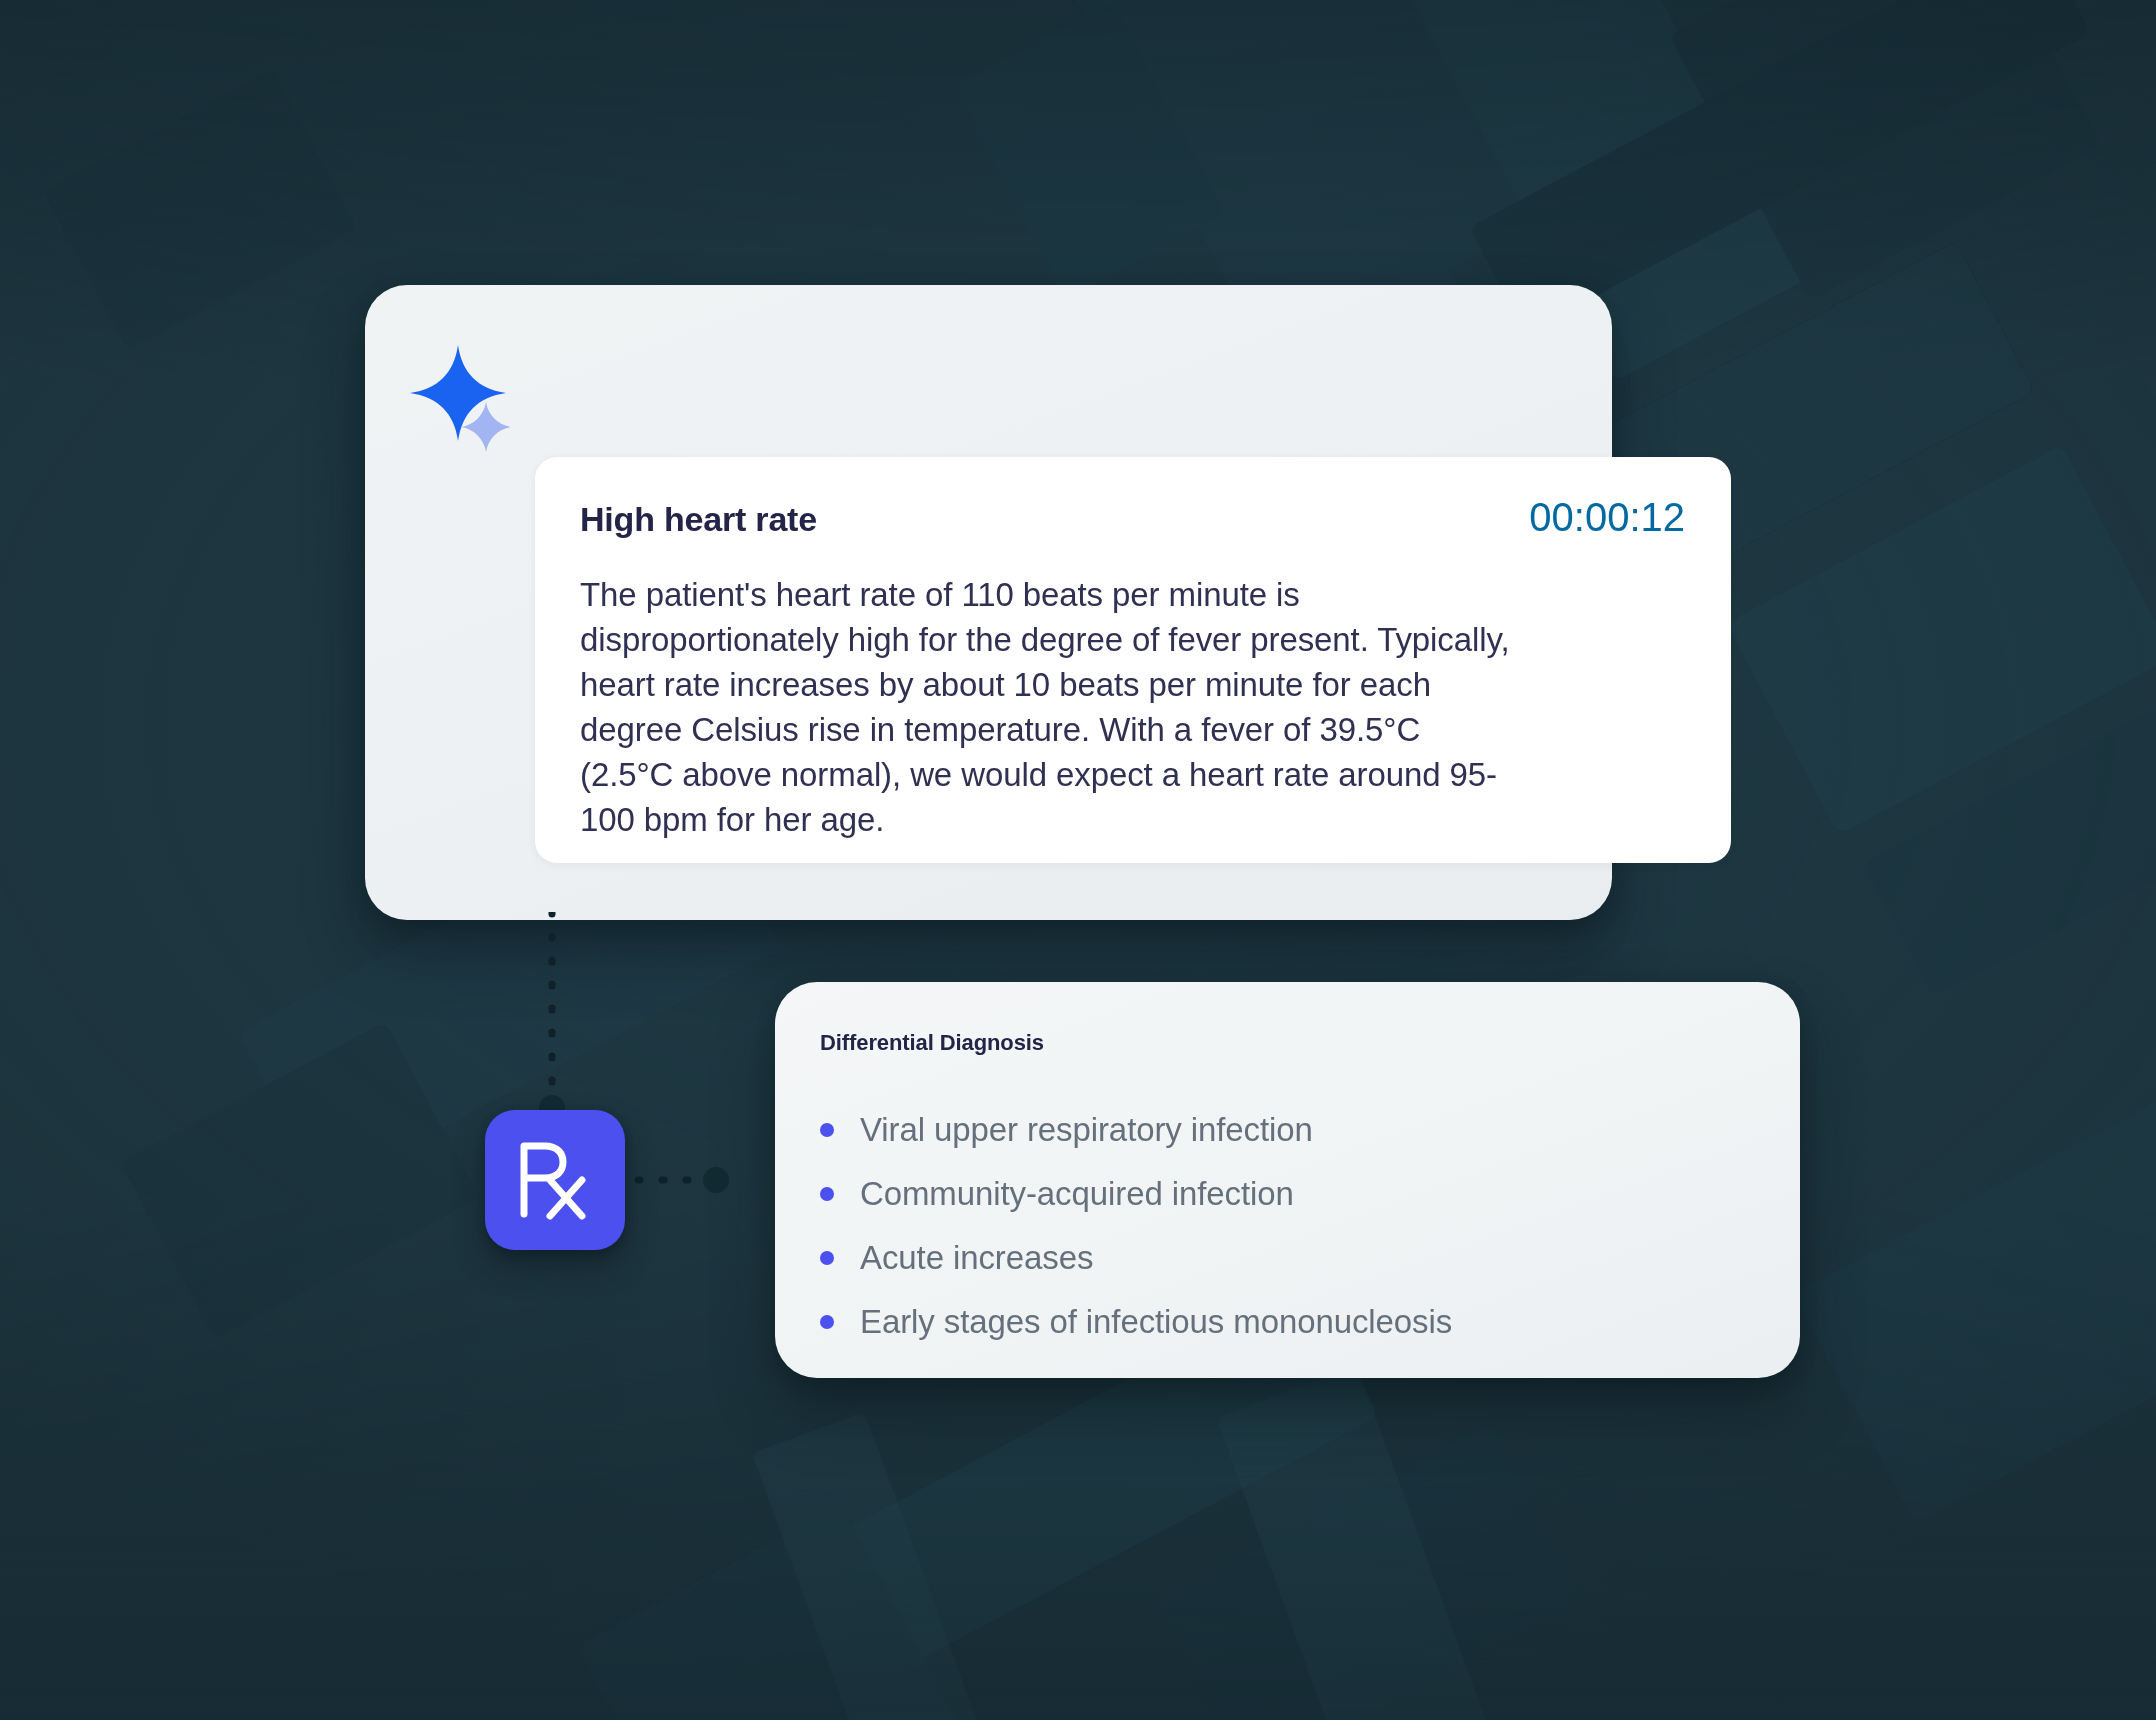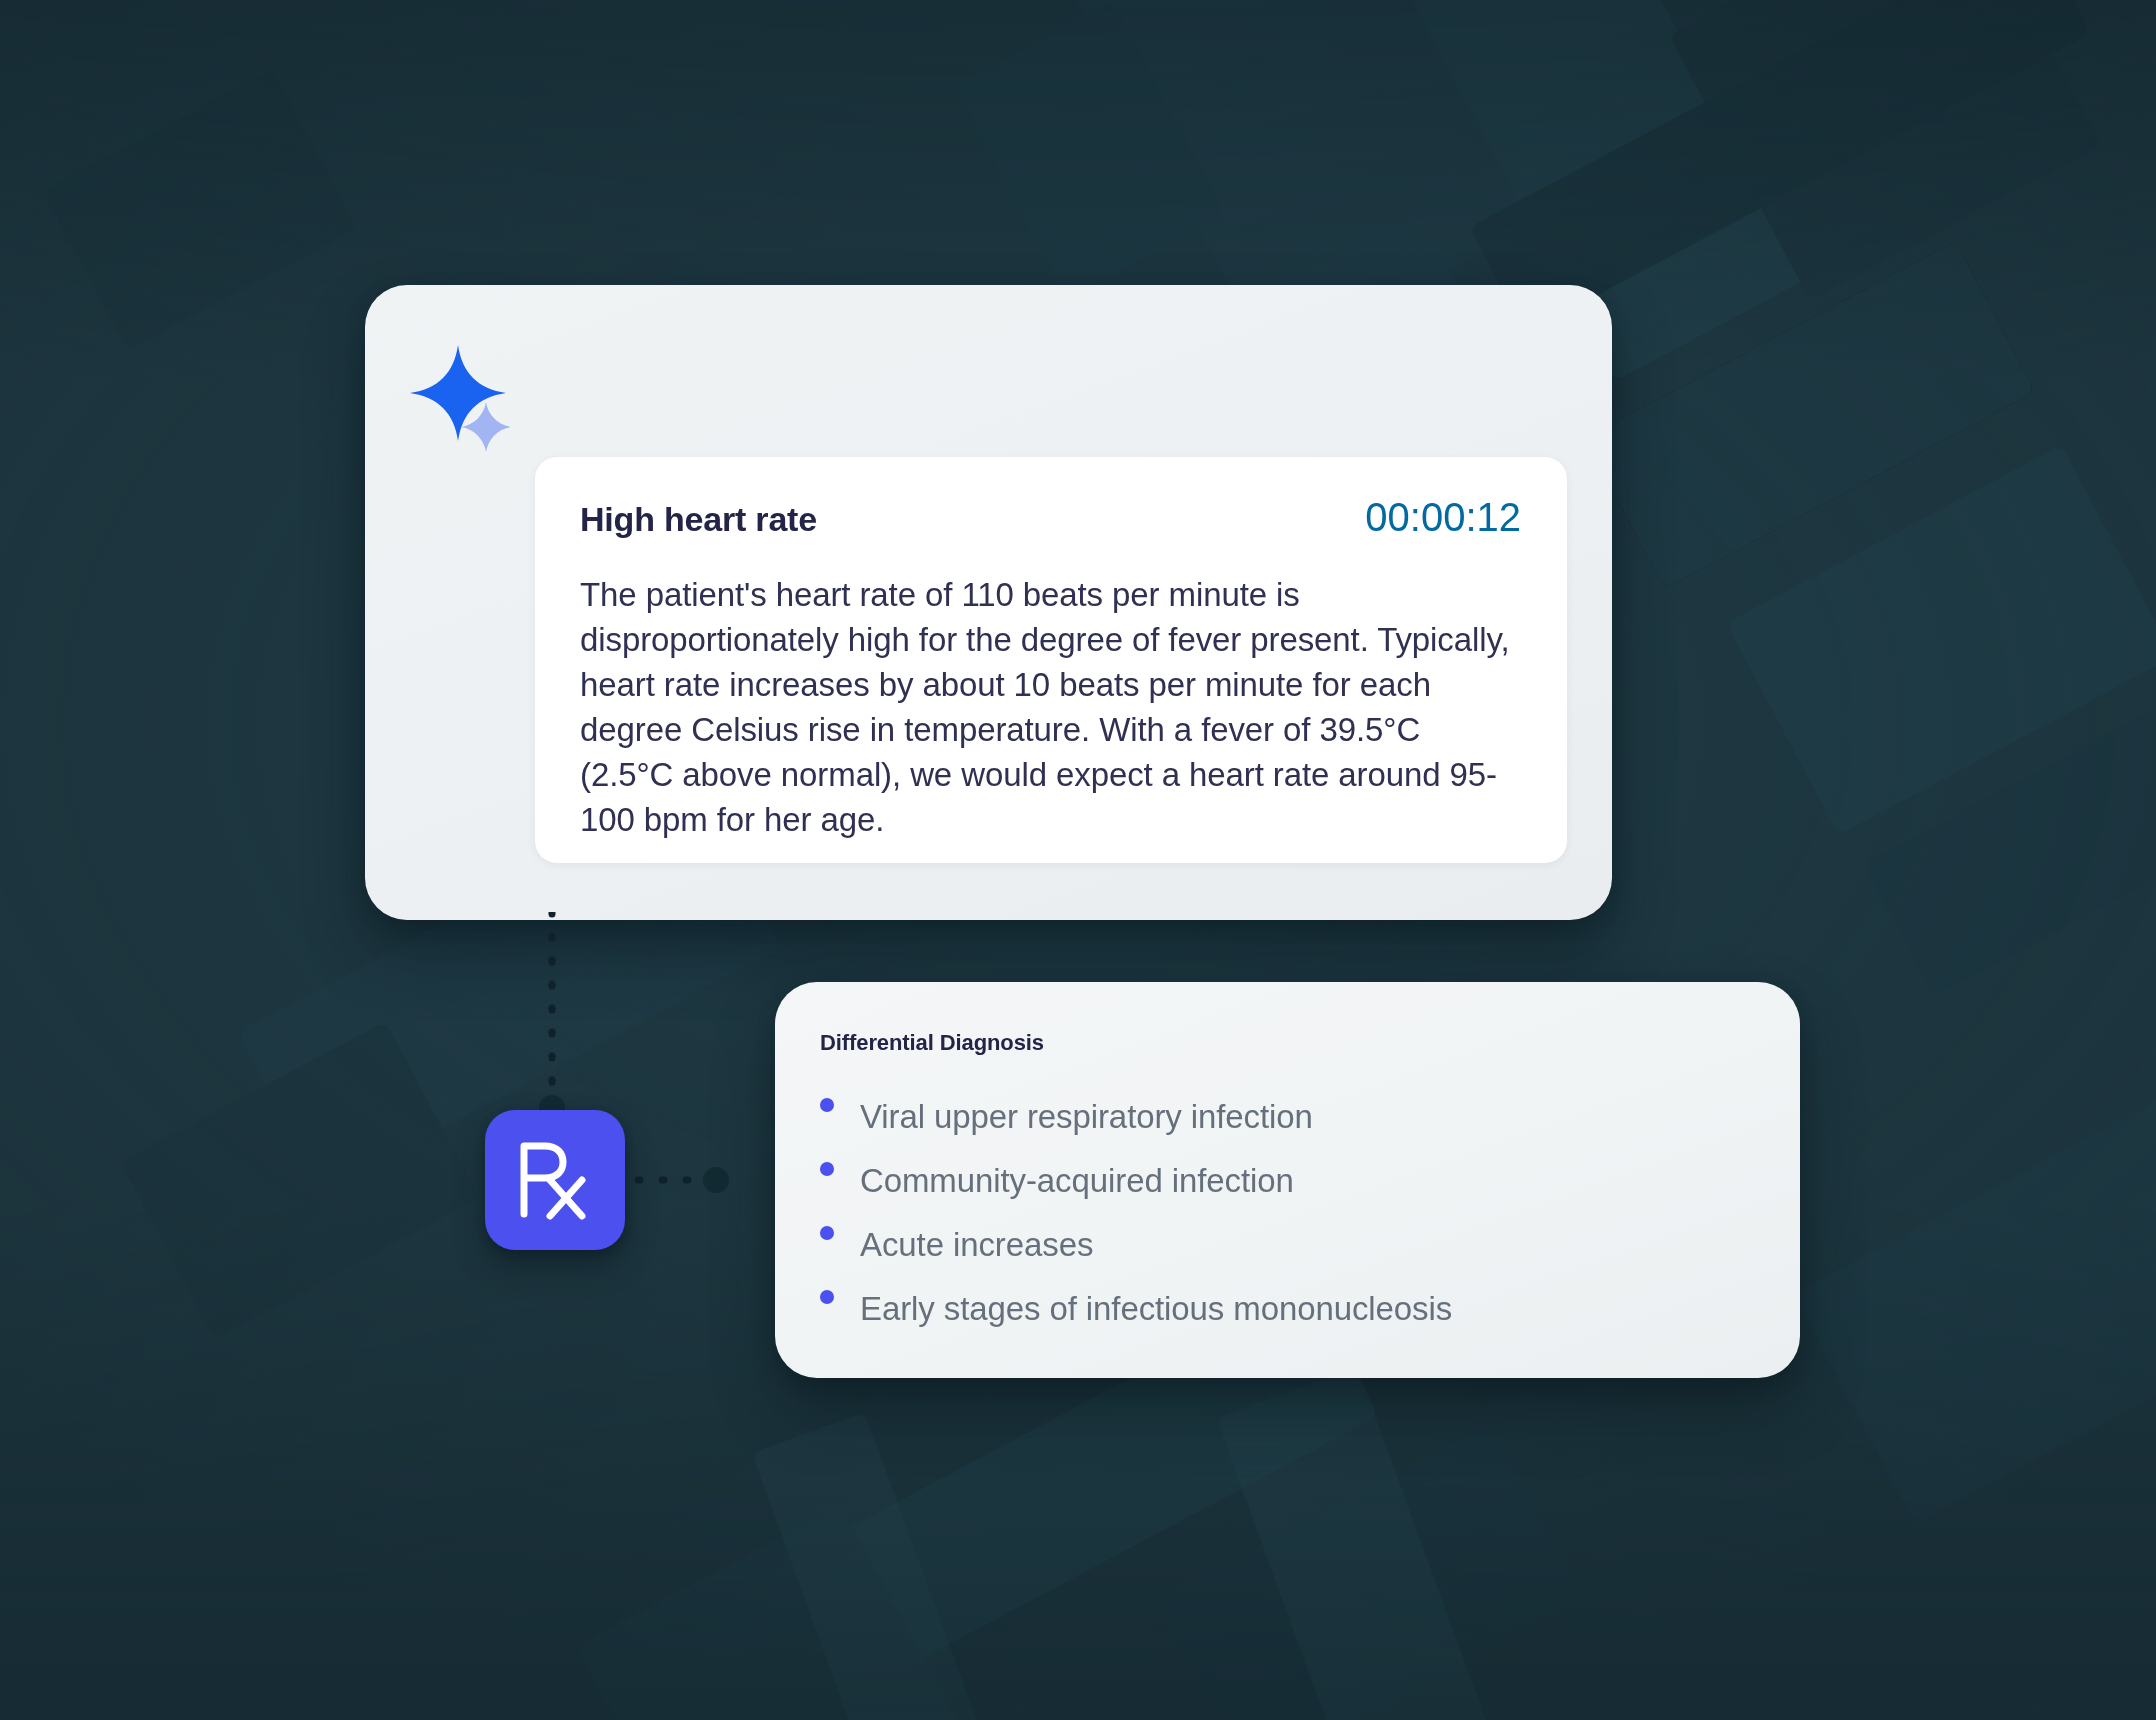--- a/index.html
+++ b/index.html
@@ -63,25 +63,26 @@
     position: absolute;
     display: block;
   }
   .star-big { left: 0px; top: 0px; }
   .star-small { left: 52px; top: 58px; }
 
   .panel {
     position: absolute;
     left: 170px;
     top: 172px;
-    width: 1032px;
+    width: 1160px;
     height: 406px;
     background: #ffffff;
     border-radius: 22px;
     box-shadow: 0 2px 10px rgba(12,30,38,0.06);
+    padding-left: 36px;
   }
   .panel-head {
     position: absolute;
     left: 45px;
     top: 38px;
     right: 46px;
     display: flex;
     align-items: baseline;
     justify-content: space-between;
   }
@@ -156,20 +157,21 @@
     position: absolute;
     left: 45px;
     top: 116px;
     right: 40px;
     margin: 0;
     padding: 0;
     list-style: none;
   }
   .dd-item {
     display: flex;
+    align-items: center;
     height: 64px;
     font-size: 33px;
     color: #66707c;
     letter-spacing: -0.1px;
   }
   .dd-bullet {
     width: 14px;
     height: 14px;
     border-radius: 50%;
     background: #4b50ee;

